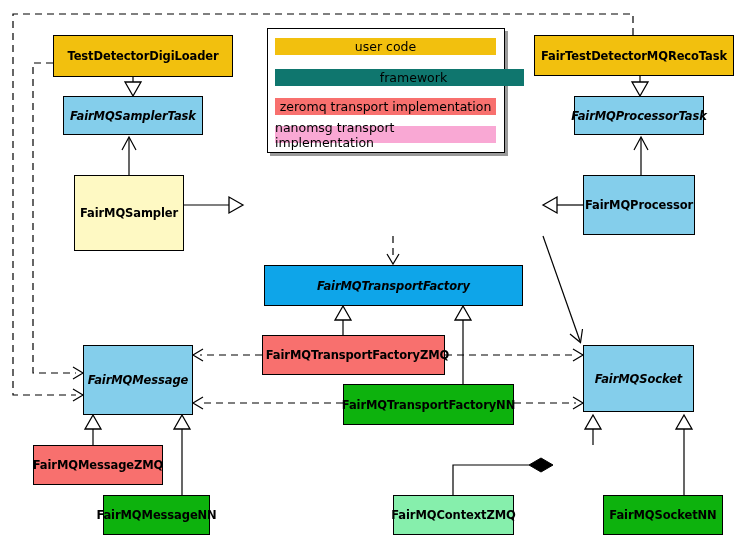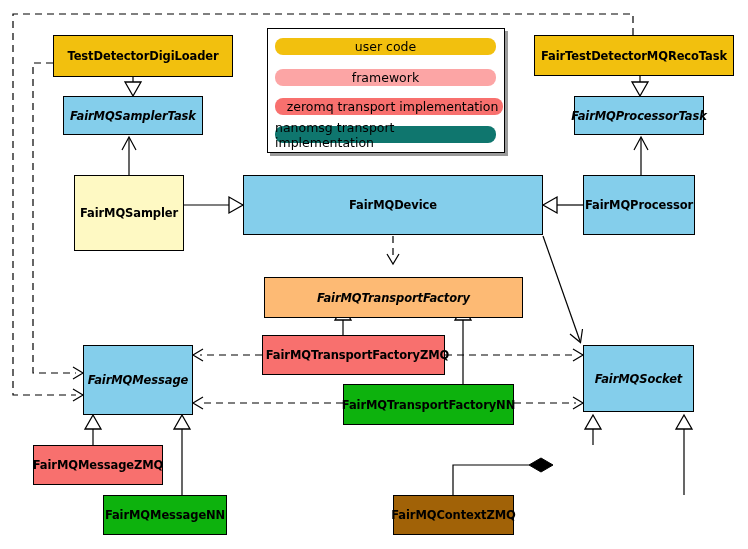--- a/index.html
+++ b/index.html
@@ -27,21 +27,21 @@
     position:absolute;z-index:2;
     left:267px;top:28px;width:238px;height:125px;
     box-sizing:border-box;
     background:#fff;
     border:1.6px solid #000;
     box-shadow:3px 3px 0 #9a9a9a;
   }
   .legend-bar{
     position:absolute;left:7px;width:221px;height:17px;
     display:flex;align-items:center;justify-content:center;
-    font-size:12.5px;color:#000;border-radius:8px;
+    font-size:12.5px;color:#000;
   }
   .conn{stroke:#000;stroke-width:1.2;fill:none;}
   .conn.dashed{stroke-dasharray:7 5;}
   .tri{fill:#fff;stroke:#000;stroke-width:1.3;}
   .diamond{fill:#000;stroke:#000;}
 </style>
 </head>
 <body>
 
 <div id="canvas">
@@ -149,50 +149,50 @@
     </g>
 
     <g>
       <path class="conn" d="M453,495 V465 H529"></path>
       <polygon class="diamond" points="529,465 541,458 553,465 541,472"></polygon>
     </g>
   </svg>
 
   <div id="legend-box">
     <div class="legend-bar" style="top: 9px; background-color: rgb(242, 192, 14);">user code</div>
-    <div class="legend-bar" style="top: 40px; background-color: #fca5a5;">framework</div>
-    <div class="legend-bar" style="top: 69px; background-color: rgb(248, 112, 110); padding-left: 7px;">zeromq transport implementation</div>
-    <div class="legend-bar" style="top: 97px; background-color: #0f766e;">nanomsg transport implementation</div>
+    <div class="legend-bar" style="top: 40px; background-color: #0f766e; padding-left: 28px;">framework</div>
+    <div class="legend-bar" style="top: 69px; background-color: rgb(248, 112, 110);">zeromq transport implementation</div>
+    <div class="legend-bar" style="top: 97px; background-color: #f9a8d4;">nanomsg transport implementation</div>
   </div>
 
   <div class="node" style="left: 53px; top: 35px; width: 180px; height: 42px; background-color: rgb(242, 192, 14);">TestDetectorDigiLoader</div>
 
   <div class="node" style="left: 534px; top: 35px; width: 200px; height: 41px; background-color: rgb(242, 192, 14);">FairTestDetectorMQRecoTask</div>
 
   <div class="node abstract" style="left: 63px; top: 96px; width: 140px; height: 39px; background-color: rgb(132, 206, 235);">FairMQSamplerTask</div>
 
   <div class="node abstract" style="left: 574px; top: 96px; width: 130px; height: 39px; background-color: rgb(132, 206, 235);">FairMQProcessorTask</div>
 
   <div class="node" style="left: 74px; top: 175px; width: 110px; height: 76px; background-color: #fef9c3;">FairMQSampler</div>
 
-  <div class="node" style="left: 243px; top: 175px; width: 300px; height: 60px; background-color: rgb(132, 206, 235);">FairMQDevice</div>
 
   <div class="node" style="left: 583px; top: 175px; width: 112px; height: 60px; background-color: rgb(132, 206, 235);">FairMQProcessor</div>
 
-  <div class="node abstract" style="left: 264px; top: 265px; width: 259px; height: 41px; background-color: #fdba74; margin-top: 12px;">FairMQTransportFactory</div>
+  <div class="node abstract" style="left: 264px; top: 265px; width: 259px; height: 41px; background-color: #0ea5e9;">FairMQTransportFactory</div>
 
   <div class="node" style="left: 262px; top: 335px; width: 183px; height: 40px; background-color: rgb(248, 112, 110); padding-left: 8px;">FairMQTransportFactoryZMQ</div>
 
   <div class="node" style="left: 343px; top: 384px; width: 171px; height: 41px; background-color: rgb(13, 178, 13);">FairMQTransportFactoryNN</div>
 
   <div class="node abstract" style="left: 83px; top: 345px; width: 110px; height: 70px; background-color: rgb(132, 206, 235);">FairMQMessage</div>
 
   <div class="node abstract" style="left: 583px; top: 345px; width: 111px; height: 67px; background-color: rgb(132, 206, 235);">FairMQSocket</div>
 
   <div class="node" style="left: 33px; top: 445px; width: 130px; height: 40px; background-color: rgb(248, 112, 110);">FairMQMessageZMQ</div>
 
-  <div class="node" style="left: 103px; top: 495px; width: 124px; height: 40px; background-color: rgb(13, 178, 13);">FairMQMessageNN</div>
+  <div class="node" style="left: 103px; top: 495px; width: 107px; height: 40px; background-color: rgb(13, 178, 13);">FairMQMessageNN</div>
 
 
+  <div class="node" style="left: 603px; top: 495px; width: 120px; height: 40px; background-color: rgb(13, 178, 13);">FairMQSocketNN</div>
 
-  <div class="node" style="left: 393px; top: 495px; width: 121px; height: 40px; background-color: #a16207;">FairMQContextZMQ</div>
+  <div class="node" style="left: 393px; top: 495px; width: 121px; height: 40px; background-color: #86efac;">FairMQContextZMQ</div>
 
 </div>
 
 </body></html>

